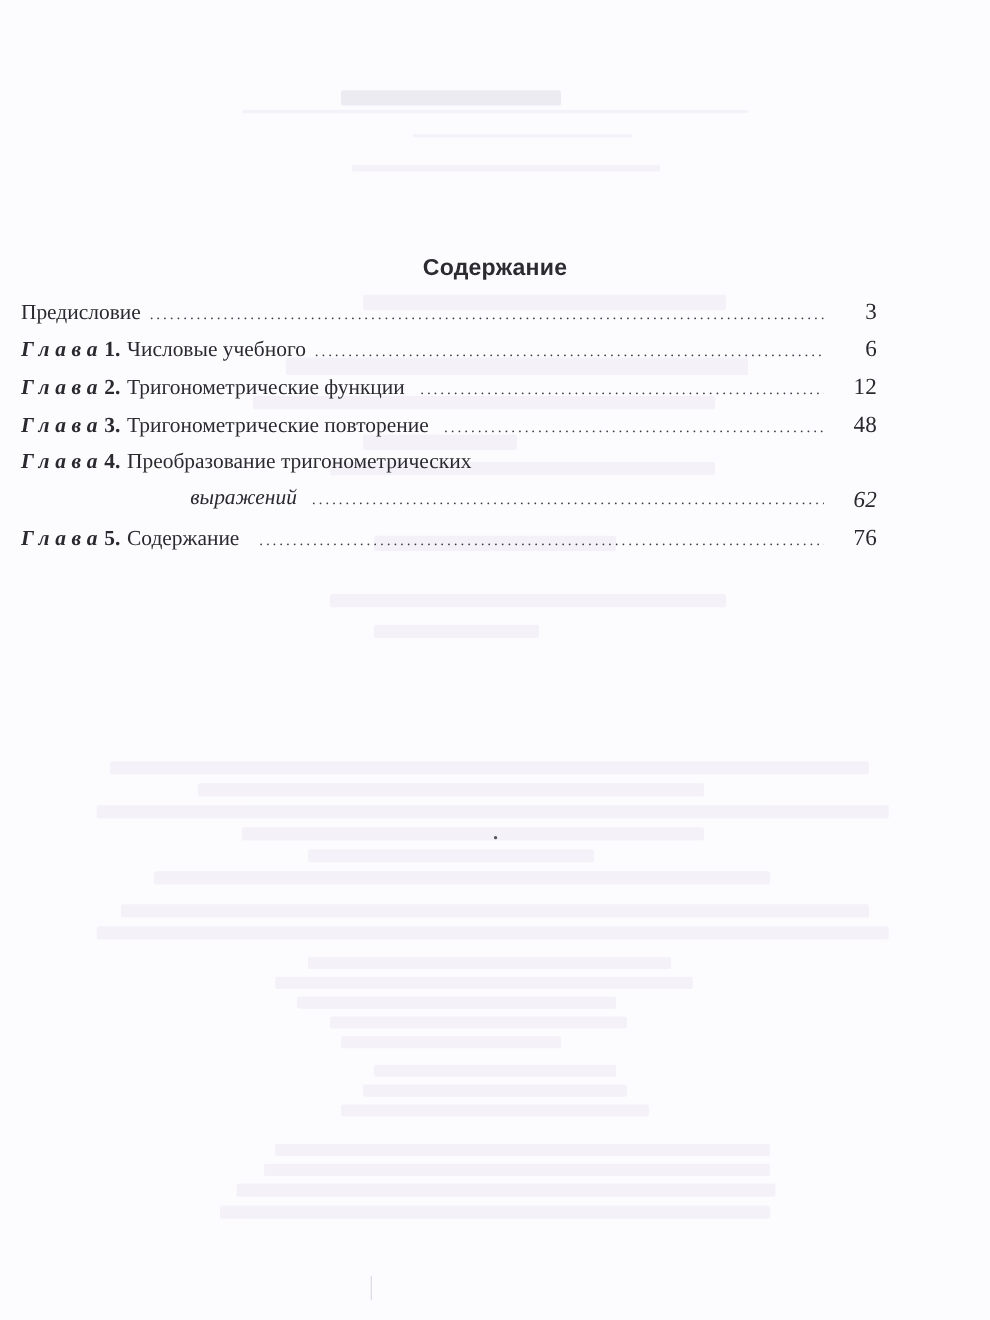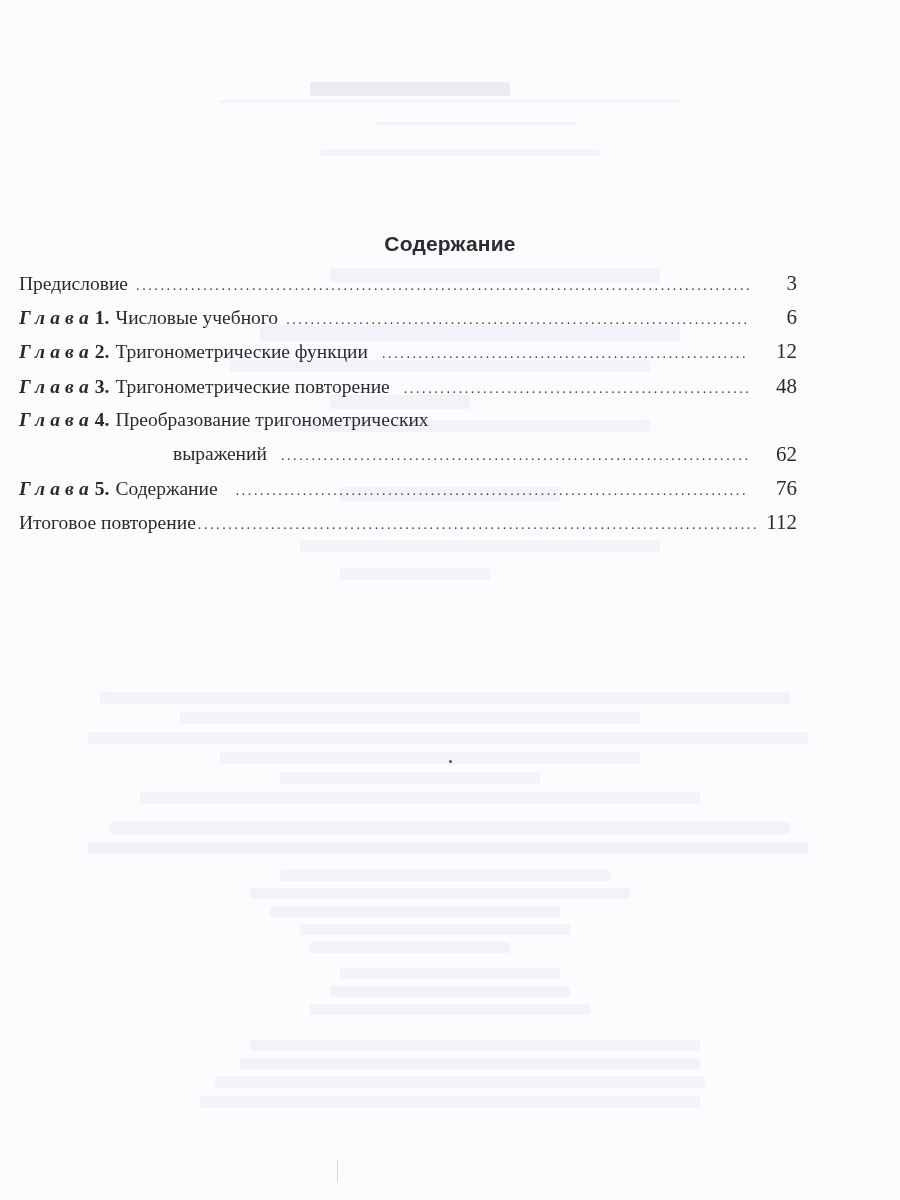--- a/index.html
+++ b/index.html
@@ -95,25 +95,26 @@
     }
     .entry .page-num {
       flex: 0 0 auto;
       min-width: 38px;
       text-align: right;
       font-weight: normal;
       font-size: 21px;
     }
     .line2 {
       display: flex;
-      align-items: flex-start;
+      align-items: center;
       padding-left: 154px;
       height: 30px;
       line-height: 30px;
       margin-top: 4px;
+      font-style: italic;
     }
     .line1 {
       display: flex;
       align-items: baseline;
       height: 30px;
       line-height: 30px;
     }
     .fold-mark {
       position: absolute;
       left: 337px;
@@ -240,23 +241,16 @@
     <div class="entry" style="margin-top:4px;">
       <span class="label-wrap">
         <span class="chapter">Глава</span>
         <span class="chapter-num">5.</span>
         <span class="label">Содержание</span>
         <span class="dots" style="margin-left:18px;"></span>
       </span>
       <span class="page-num">76</span>
     </div>
 
-    <div class="entry">
-      <span class="label-wrap">
-        <span class="label">Итоговое повторение</span>
-        <span class="dots" style="margin-left:2px; margin-right:2px;"></span>
-      </span>
-      <span class="page-num">112</span>
-    </div>
 
 
   </div>
 </div>
 
 </body></html>

